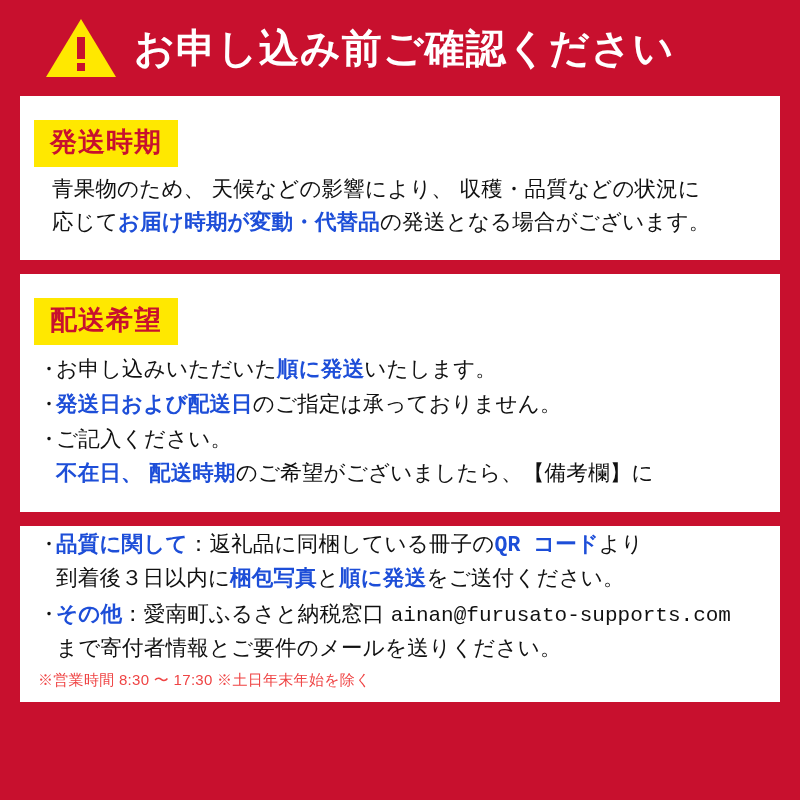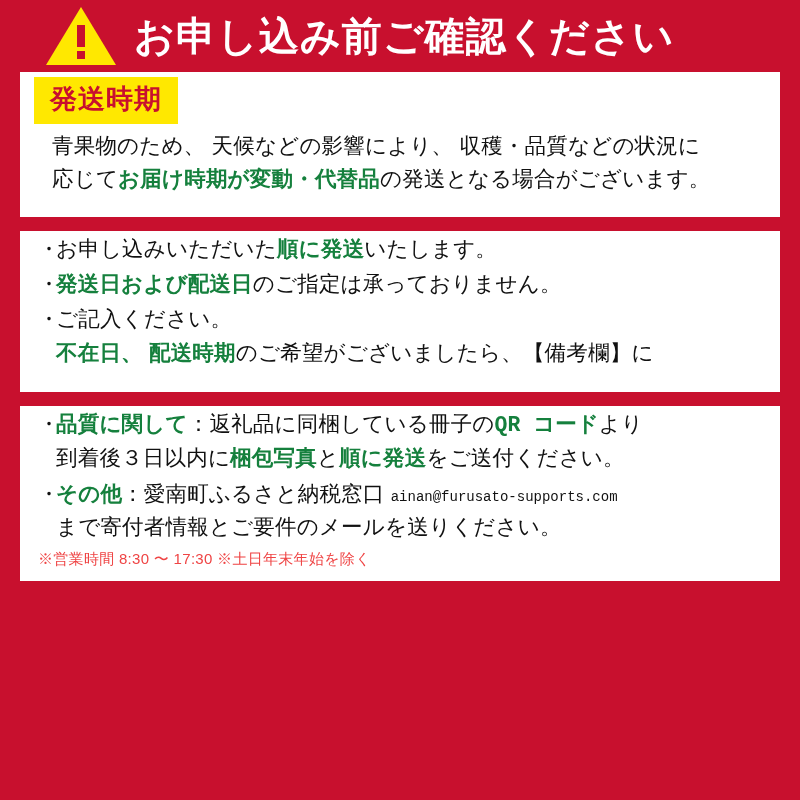--- a/index.html
+++ b/index.html
@@ -19,21 +19,21 @@
     height: 800px;
     background: #c8102e;
     box-sizing: border-box;
     padding: 0;
   }
 
   
   .header {
     display: flex;
     align-items: center;
-    height: 72px;
+    height: 96px;
     padding: 0 24px 0 44px;
     box-sizing: border-box;
   }
   .warn-icon {
     width: 74px;
     height: 62px;
     flex: 0 0 auto;
     position: relative;
     margin-right: 16px;
   }
@@ -56,31 +56,31 @@
     padding: 0 0 10px 0;
   }
   .panel-head {
     display: inline-block;
     background: #ffe800;
     color: #c8102e;
     font-size: 27px;
     font-weight: bold;
     line-height: 1;
     padding: 9px 16px 11px 16px;
-    margin: 5px 0 6px 14px;
+    margin: 24px 0 6px 14px;
     letter-spacing: 1px;
   }
   .panel-body {
     padding: 2px 18px 4px 18px;
     color: #111111;
     font-size: 21.5px;
     line-height: 1.55;
     letter-spacing: 0.2px;
   }
-  .red { color: #15803d; }
+  .red { color: #1d4ed8; }
   .bold { font-weight: bold; }
 
   .list-item {
     display: flex;
     align-items: flex-start;
     margin-bottom: 2px;
   }
   .bullet {
     flex: 0 0 auto;
     width: 18px;
@@ -94,21 +94,21 @@
 
   .note {
     padding: 4px 18px 2px 18px;
     font-size: 15px;
     color: #ef4444;
     letter-spacing: 0.3px;
   }
 
   .mono {
     font-family: "Liberation Mono", monospace;
-    font-size: 14px;
+    font-size: 21px;
     letter-spacing: 0;
   }
   .qr-mono {
     font-family: "Liberation Mono", monospace;
     letter-spacing: 0;
     text-align: right;
   }
 
   #panel-shipping .panel-body { padding-top: 0; padding-bottom: 10px; padding-left: 32px; }
   #panel-delivery .panel-body { padding-top: 2px; padding-bottom: 10px; }
@@ -136,20 +136,21 @@
       <div>
         <span>青果物のため、 天候などの影響により、 収穫・品質などの状況に</span>
       </div>
       <div>
         <span>応じて</span><span class="red bold">お届け時期が変動・代替品</span><span>の発送となる場合がございます。</span>
       </div>
     </div>
   </div>
 
   <div class="panel" id="panel-delivery">
+    <div class="panel-head">配送希望</div>
     <div class="panel-body">
 
       <div class="list-item">
         <span class="bullet">・</span>
         <span class="item-text">
           <span>お申し込みいただいた</span><span class="red bold">順に発送</span><span>いたします。</span>
         </span>
       </div>
 
       <div class="list-item">

